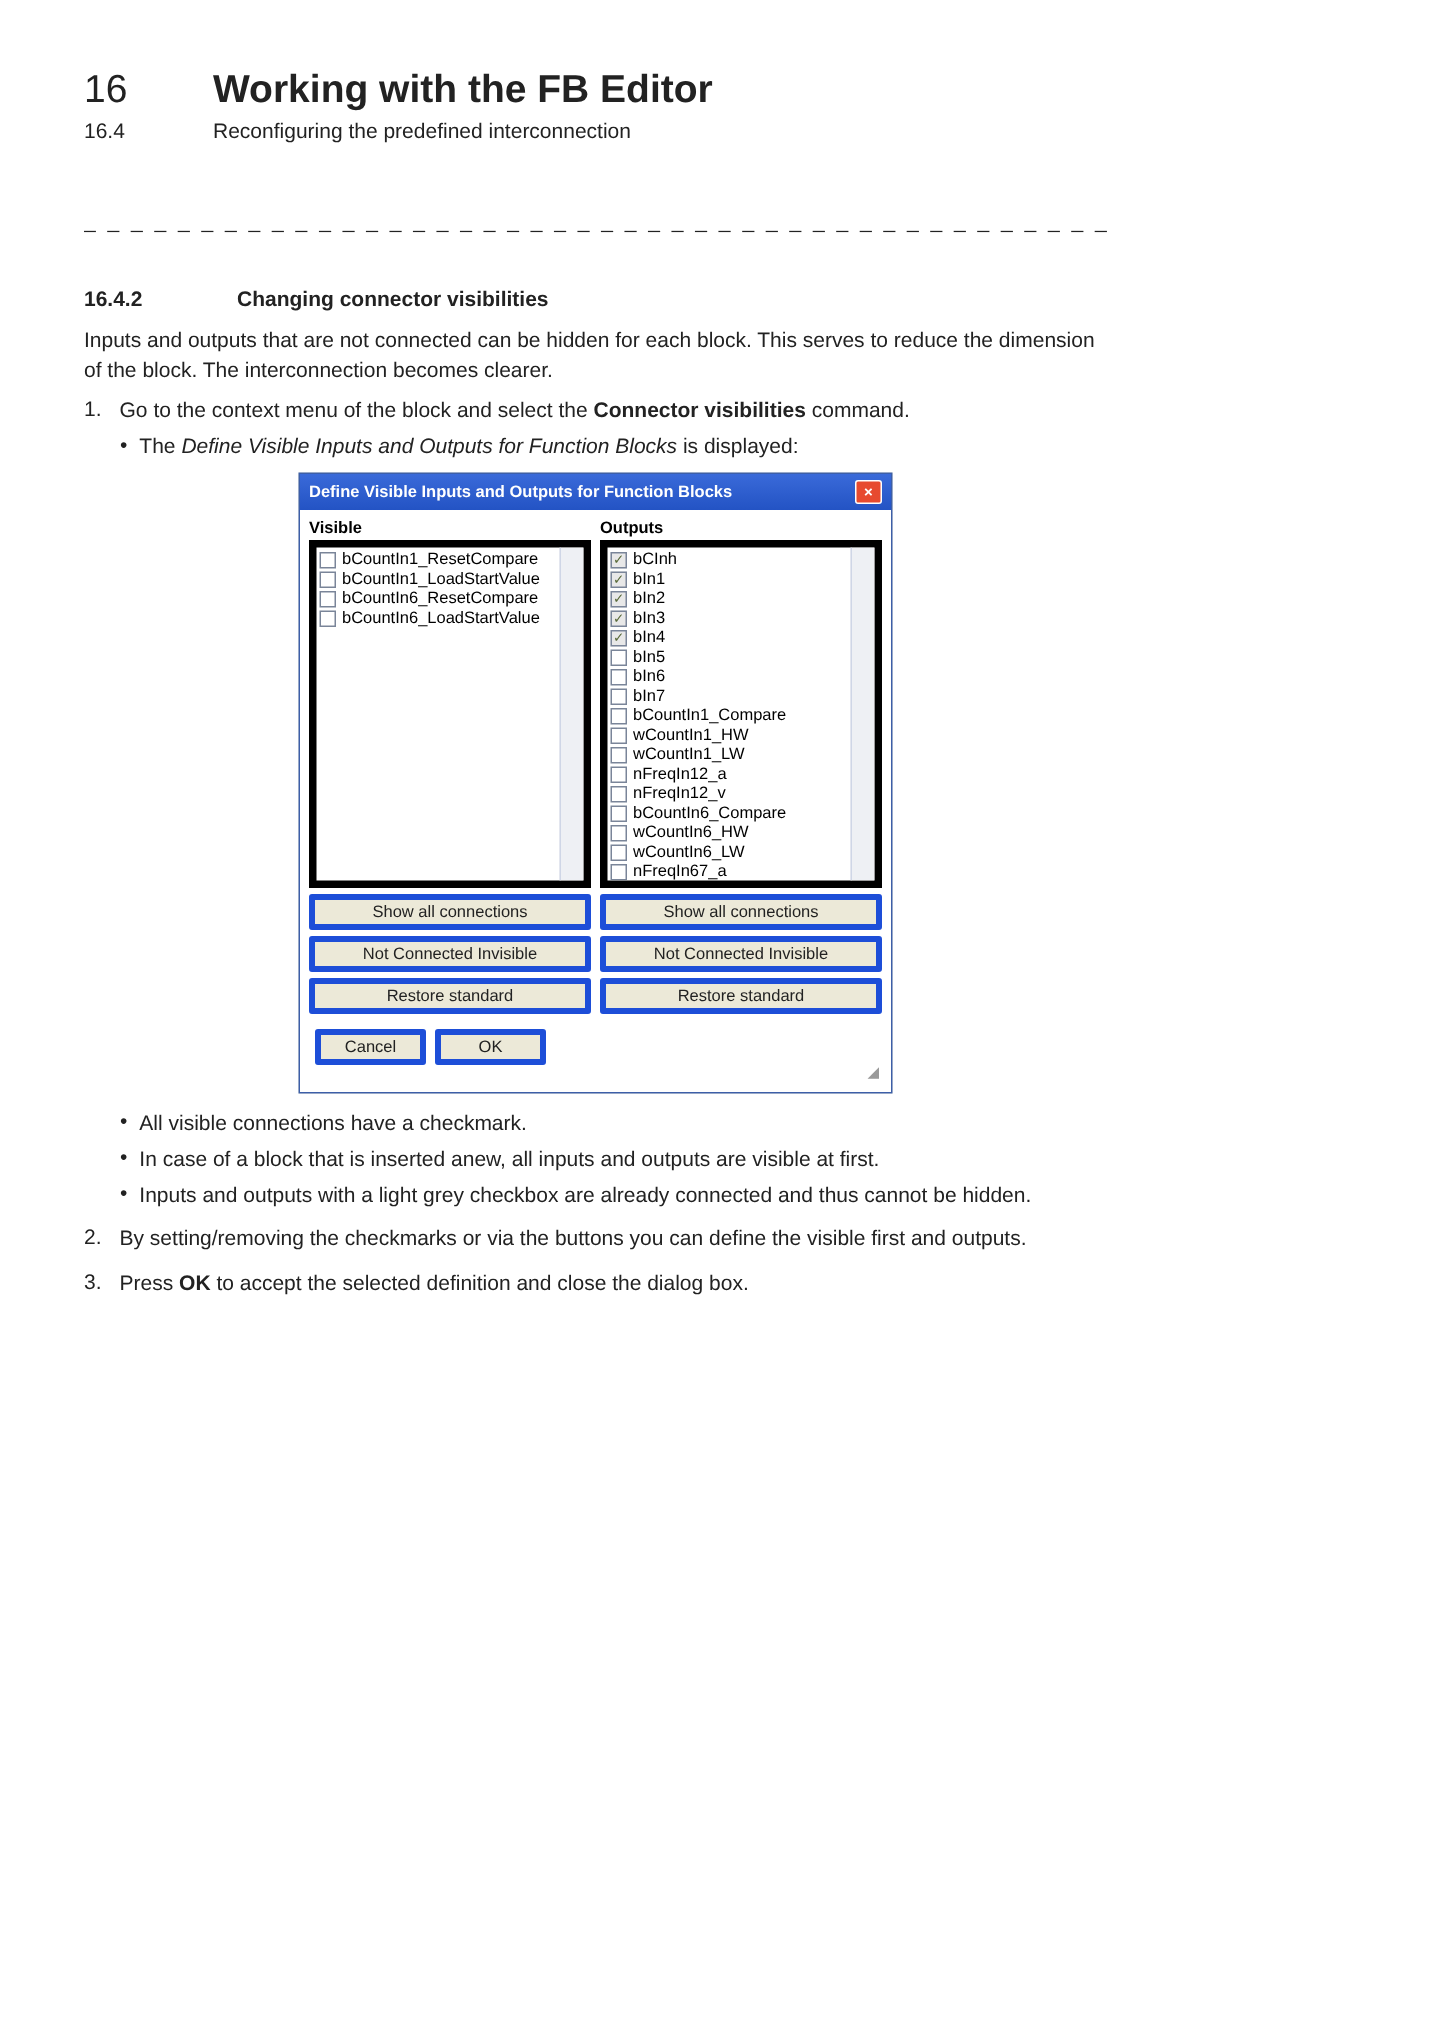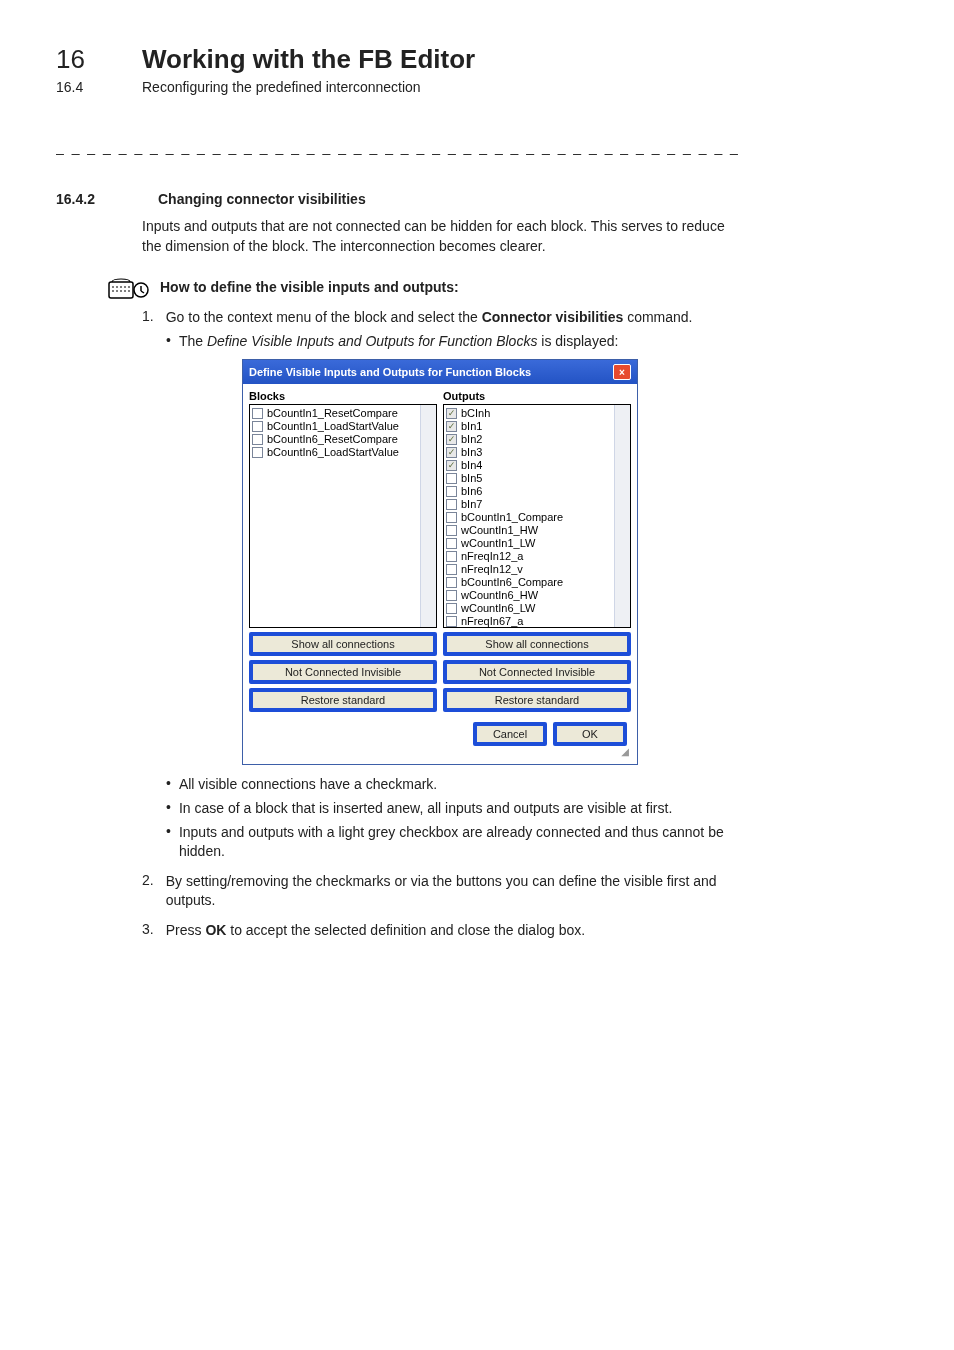--- a/index.html
+++ b/index.html
@@ -59,21 +59,20 @@
   .sec-num {
     font-size: 14px;
     font-weight: 700;
     min-width: 54px;
   }
   .sec-title {
     font-size: 14px;
     font-weight: 700;
   }
   .body-indent {
-    margin-left: 86px;
   }
   .para {
     font-size: 14px;
     line-height: 1.4;
     margin-top: 10px;
   }
   .howto-row {
     display: flex;
     align-items: center;
     gap: 10px;
@@ -140,21 +139,21 @@
     gap: 6px;
   }
   .dlg-col { flex: 1; display:flex; flex-direction:column; }
   .dlg-col-title {
     font-weight: 700;
     font-size: 11px;
     margin-bottom: 2px;
     color: #000;
   }
   .dlg-list {
-    border: 1px solid #000000;
+    border: 5px solid #000000;
     height: 218px;
     overflow: hidden;
     padding: 2px 2px;
     position: relative;
     background: #fff;
   }
   .dlg-scroll {
     position: absolute;
     right: 0; top:0; bottom:0; width:15px;
     background: #eef0f4;
@@ -186,21 +185,20 @@
     border: 4px solid #1d4ed8;
     background: #ece9d8;
     text-align: center;
     padding: 2px 0;
     margin-top: 4px;
     font-size: 11px;
     border-radius: 2px;
   }
   .dlg-bottom {
     display:flex;
-    justify-content:flex-end;
     gap:6px;
     padding: 10px 4px 2px 4px;
   }
   .dlg-bottom .dlg-btn { width: 66px; margin-top:0;}
   .dlg-resize {
     text-align:right;
     color:#999;
     font-size:10px;
     padding-right:2px;
     line-height:8px;
@@ -233,34 +231,20 @@
 
   <div class="sec-row">
     <div class="sec-num">16.4.2</div>
     <div class="sec-title">Changing connector visibilities</div>
   </div>
 
   <div class="body-indent">
     <div class="para">Inputs and outputs that are not connected can be hidden for each block. This serves to reduce the dimension of the block. The interconnection becomes clearer.</div>
   </div>
 
-  <div class="howto-row">
-    <span class="howto-icon">
-      <svg width="42" height="26" viewBox="0 0 42 26">
-        <rect x="1" y="8" width="24" height="16" rx="2" fill="none" stroke="#000" stroke-width="1.5"></rect>
-        <line x1="4" y1="13" x2="22" y2="13" stroke="#000" stroke-width="1" stroke-dasharray="2,2"></line>
-        <line x1="4" y1="17" x2="22" y2="17" stroke="#000" stroke-width="1" stroke-dasharray="2,2"></line>
-        <path d="M4 8 C4 4, 22 4, 22 8" fill="none" stroke="#000" stroke-width="1.2"></path>
-        <circle cx="33" cy="16" r="7" fill="none" stroke="#000" stroke-width="1.5"></circle>
-        <line x1="33" y1="12" x2="33" y2="17" stroke="#000" stroke-width="1.5"></line>
-        <line x1="33" y1="17" x2="36" y2="19" stroke="#000" stroke-width="1.5"></line>
-      </svg>
-    </span>
-    <span class="howto-text">How to define the visible inputs and outputs:</span>
-  </div>
 
   <div class="body-indent">
     <div class="step-row">
       <div>1.</div>
       <div class="step-body">
         <span>Go to the context menu of the block and select the </span><span class="bold">Connector visibilities</span><span> command.</span>
       </div>
     </div>
     <div class="bullet-row">
       <div>•</div>
@@ -270,21 +254,21 @@
     </div>
 
     <div class="dialog">
       <div class="dlg-title">
         <span>Define Visible Inputs and Outputs for Function Blocks</span>
         <span class="dlg-close">×</span>
       </div>
       <div class="dlg-body">
         <div class="dlg-cols">
           <div class="dlg-col">
-            <div class="dlg-col-title">Blocks</div>
+            <div class="dlg-col-title">Visible</div>
             <div class="dlg-list" id="inputs-list">
               <div class="chk-row">
                   <span class="chk"></span>
                   <span>bCountIn1_ResetCompare</span>
                 </div>
                 <div class="chk-row">
                   <span class="chk"></span>
                   <span>bCountIn1_LoadStartValue</span>
                 </div>
                 <div class="chk-row">

